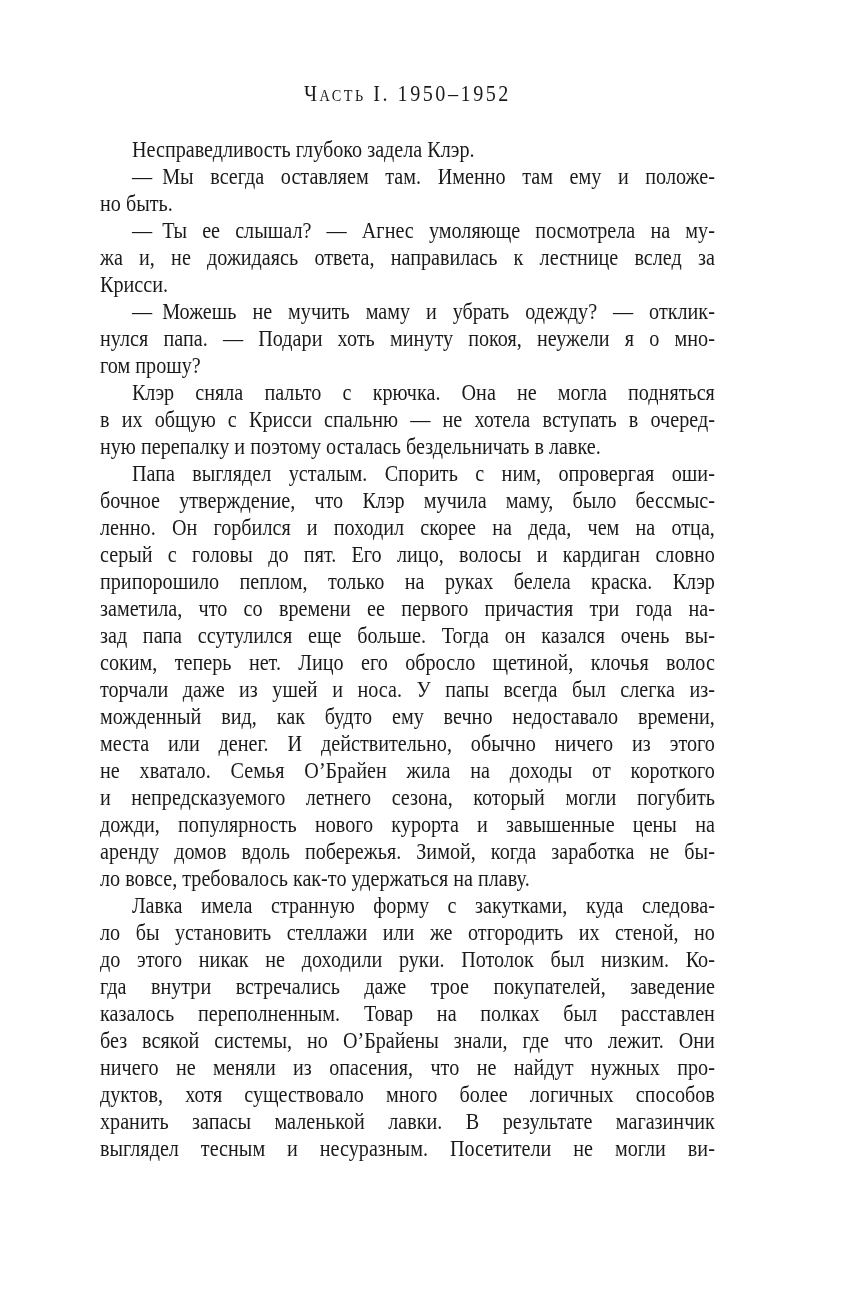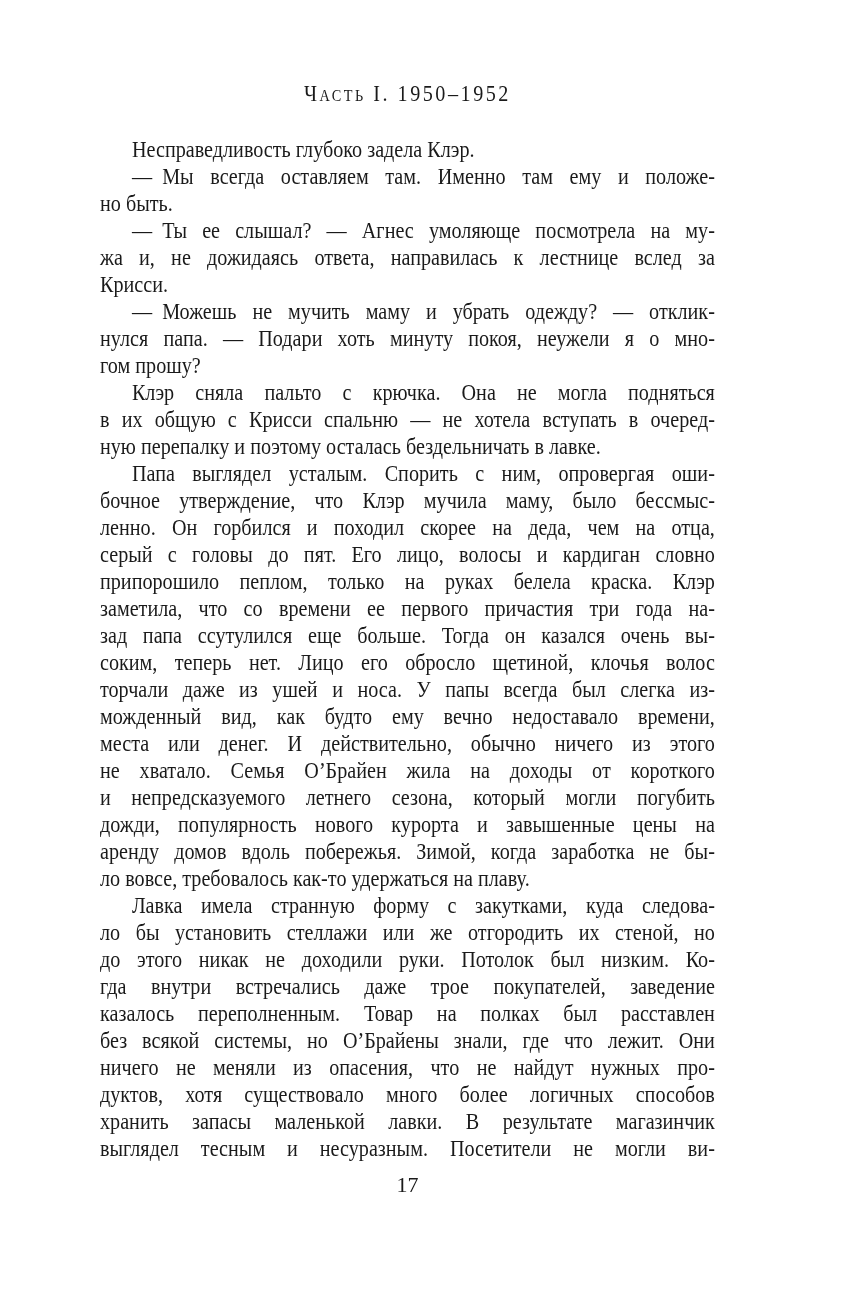--- a/index.html
+++ b/index.html
@@ -105,14 +105,13 @@
       <div class="line">до этого никак не доходили руки. Потолок был низким. Ко-</div>
       <div class="line">гда внутри встречались даже трое покупателей, заведение</div>
       <div class="line">казалось переполненным. Товар на полках был расставлен</div>
       <div class="line">без всякой системы, но О’Брайены знали, где что лежит. Они</div>
       <div class="line">ничего не меняли из опасения, что не найдут нужных про-</div>
       <div class="line">дуктов, хотя существовало много более логичных способов</div>
       <div class="line">хранить запасы маленькой лавки. В результате магазинчик</div>
       <div class="line">выглядел тесным и несуразным. Посетители не могли ви-</div>
     </div>
 
-  <div class="page-number">17</div>
 </div>
 
 </body></html>

